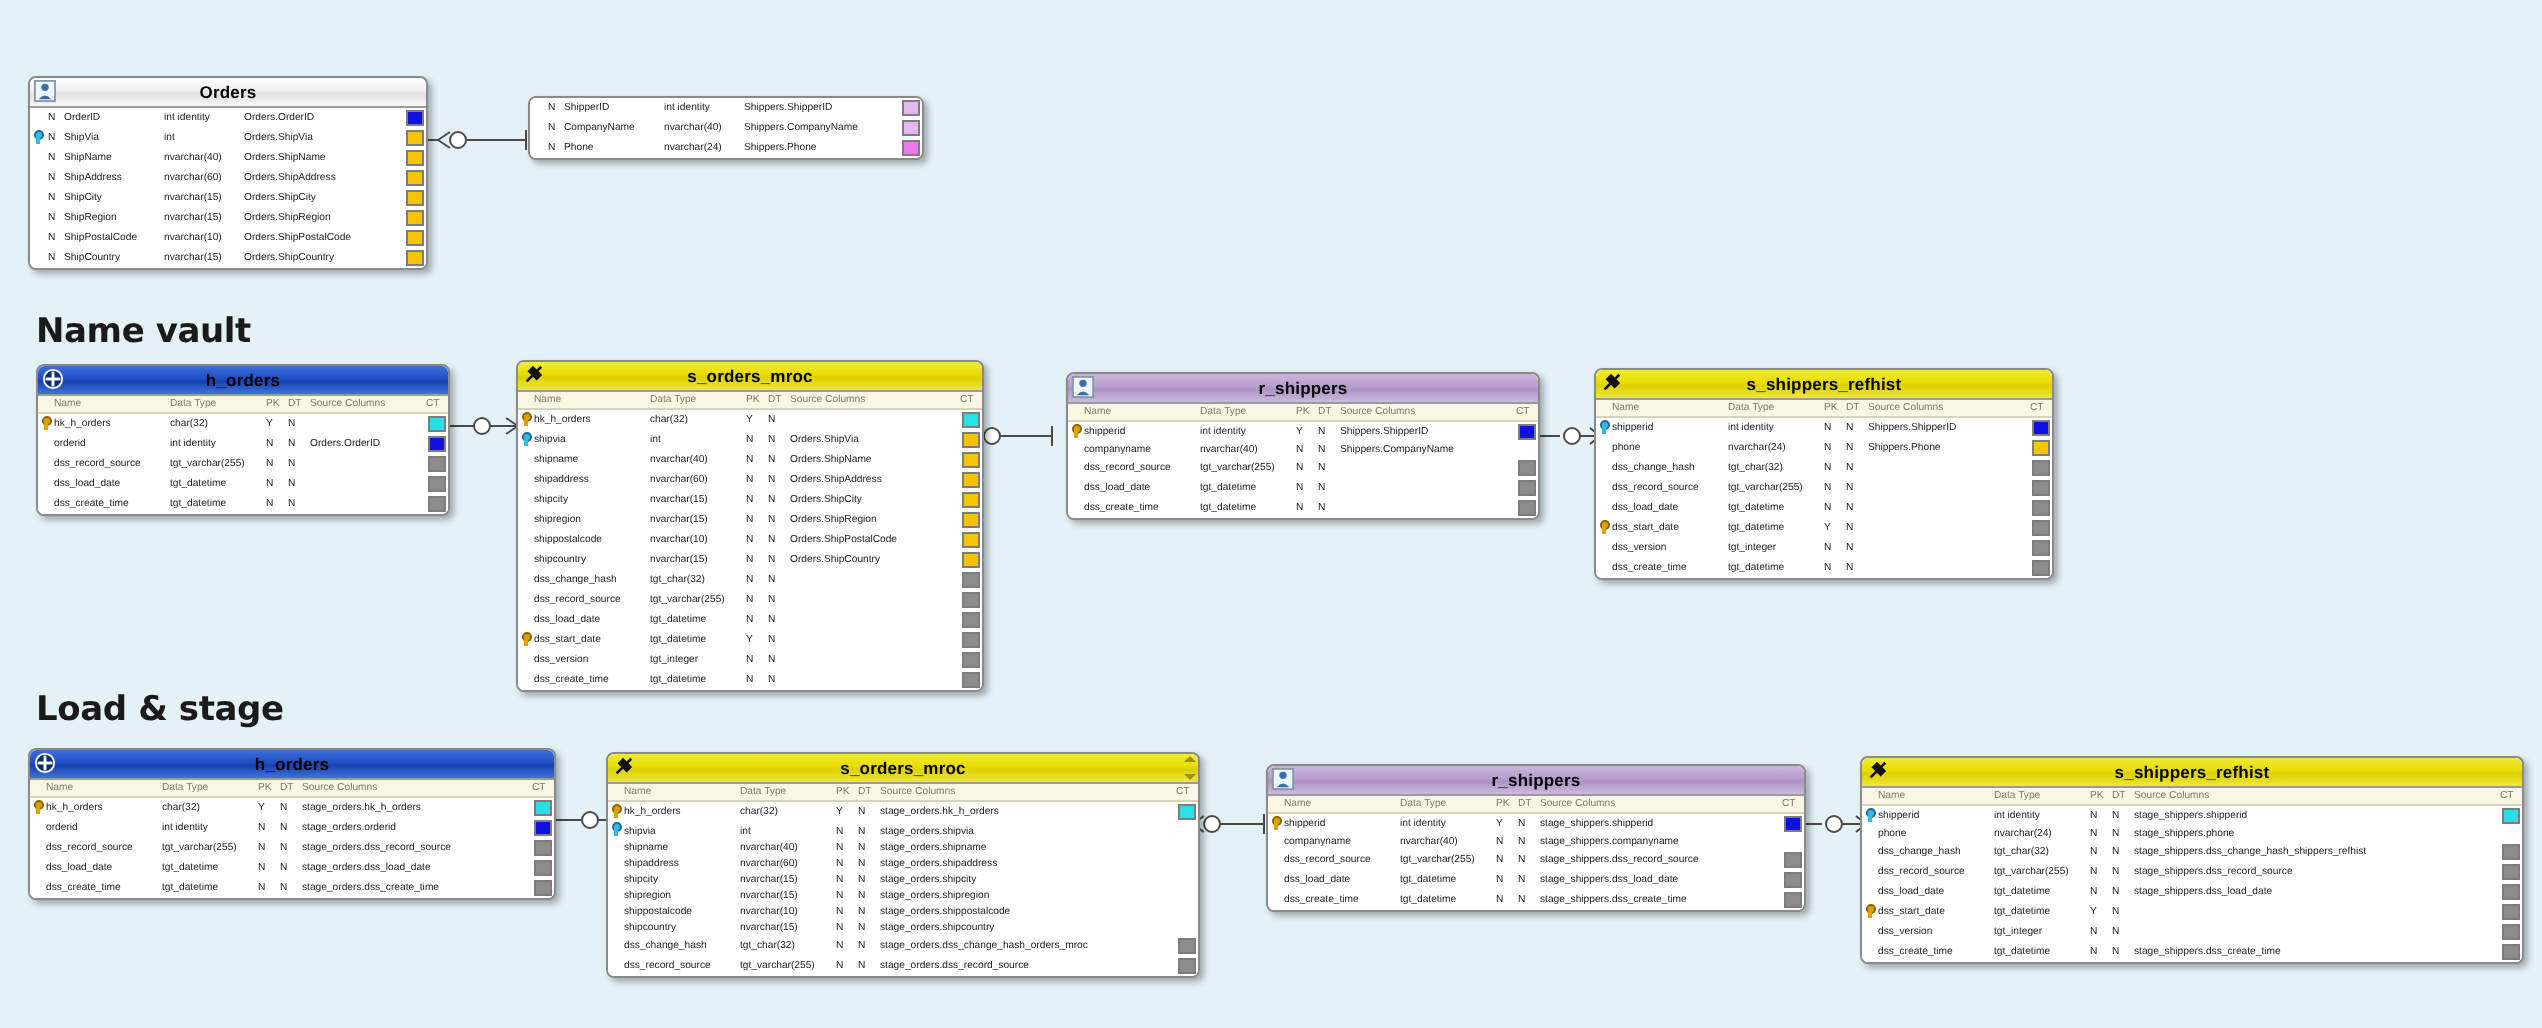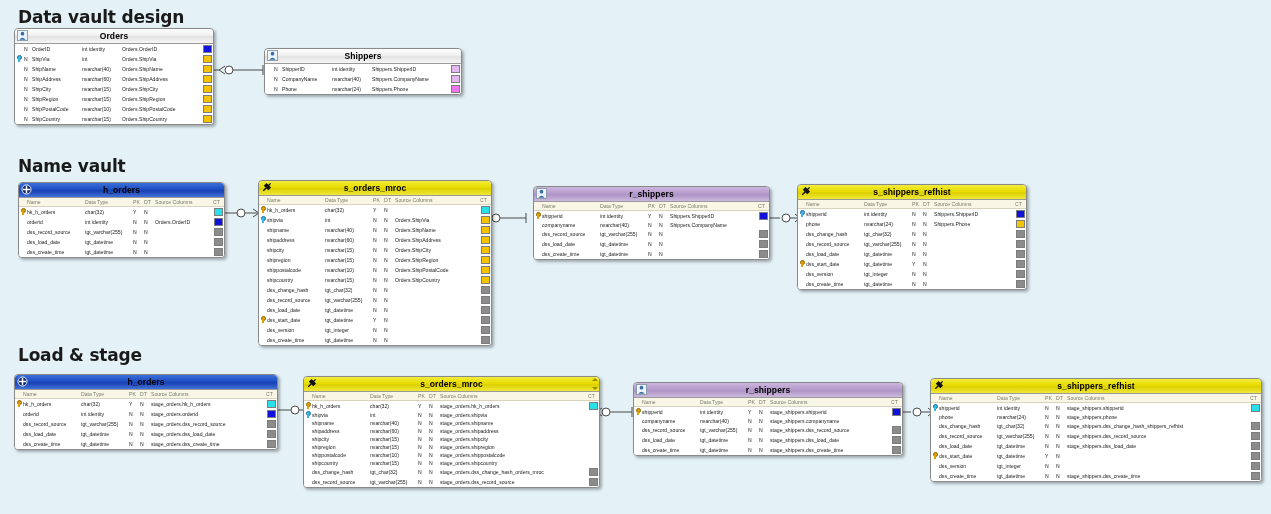--- a/index.html
+++ b/index.html
@@ -109,21 +109,20 @@
   
   .conn{position:absolute;pointer-events:none;}
   .conn line,.conn circle,.conn path{stroke:#4a4a4a;fill:none;stroke-width:1;}
   .conn circle.o{fill:#ffffff;}
 </style>
 </head>
 <body>
 
 <div class="canvas">
 
-  <div class="section-title" style="left:18px;top:7px;">Data vault design</div>
   <div class="section-title" style="left:18px;top:156px;">Name vault</div>
   <div class="section-title" style="left:18px;top:345px;">Load &amp; stage</div>
 
   <svg class="conn" style="left:205px;top:60px;width:70px;height:20px;">
     <line x1="2" y1="10" x2="14" y2="10"></line>
       <line x1="8" y1="5" x2="8" y2="15"></line>
     <path d="M14 10 l6 -4 M14 10 l6 4"></path>
     <circle class="o" cx="24" cy="10" r="4"></circle>
     <line x1="28" y1="10" x2="58" y2="10"></line>
     <line x1="58" y1="5" x2="58" y2="15"></line>
@@ -168,21 +167,21 @@
     <line x1="40" y1="5" x2="40" y2="15"></line>
   </svg>
 
   <svg class="conn" style="left:895px;top:402px;width:48px;height:20px;">
     <line x1="2" y1="10" x2="16" y2="10"></line>
     <circle class="o" cx="22" cy="10" r="4"></circle>
     <line x1="26" y1="10" x2="38" y2="10"></line>
     <path d="M38 10 l-5 -4 M38 10 l-5 4"></path>
   </svg>
 
-  <div class="tbl" id="src_orders" style="left:14px;top:28px;width:198px;">
+  <div class="tbl" id="src_orders" style="left:14px;top:38px;width:198px;">
       <div class="hdr src">
         <span class="ico"><svg viewBox="0 0 12 12">
             <rect x="0.5" y="0.5" width="11" height="11" fill="#eef4fb" stroke="#8899aa"></rect>
             <circle cx="6" cy="4" r="2" fill="#3a6ea8"></circle>
             <path d="M2.5 10.5 q3.5 -4 7 0 z" fill="#3a6ea8"></path>
           </svg></span>
         <span class="ttl">Orders</span>
       </div>
       <table class="grid srcgrid">
         <colgroup>
@@ -271,28 +270,20 @@
             <td>nvarchar(15)</td>
             <td>Orders.ShipCountry</td>
             <td class="c-ct">
               <span class="sw" style="background:#f5c400"></span>
             </td>
           </tr>
         </tbody>
       </table>
     </div>
   <div class="tbl" id="src_shippers" style="left:264px;top:48px;width:196px;">
-      <div class="hdr src">
-        <span class="ico"><svg viewBox="0 0 12 12">
-            <rect x="0.5" y="0.5" width="11" height="11" fill="#eef4fb" stroke="#8899aa"></rect>
-            <circle cx="6" cy="4" r="2" fill="#3a6ea8"></circle>
-            <path d="M2.5 10.5 q3.5 -4 7 0 z" fill="#3a6ea8"></path>
-          </svg></span>
-        <span class="ttl">Shippers</span>
-      </div>
       <table class="grid srcgrid">
         <colgroup>
           <col style="width:8px">
           <col style="width:8px">
           <col style="width:50px">
           <col style="width:40px">
           <col>
           <col style="width:11px">
         </colgroup>
         <tbody>

